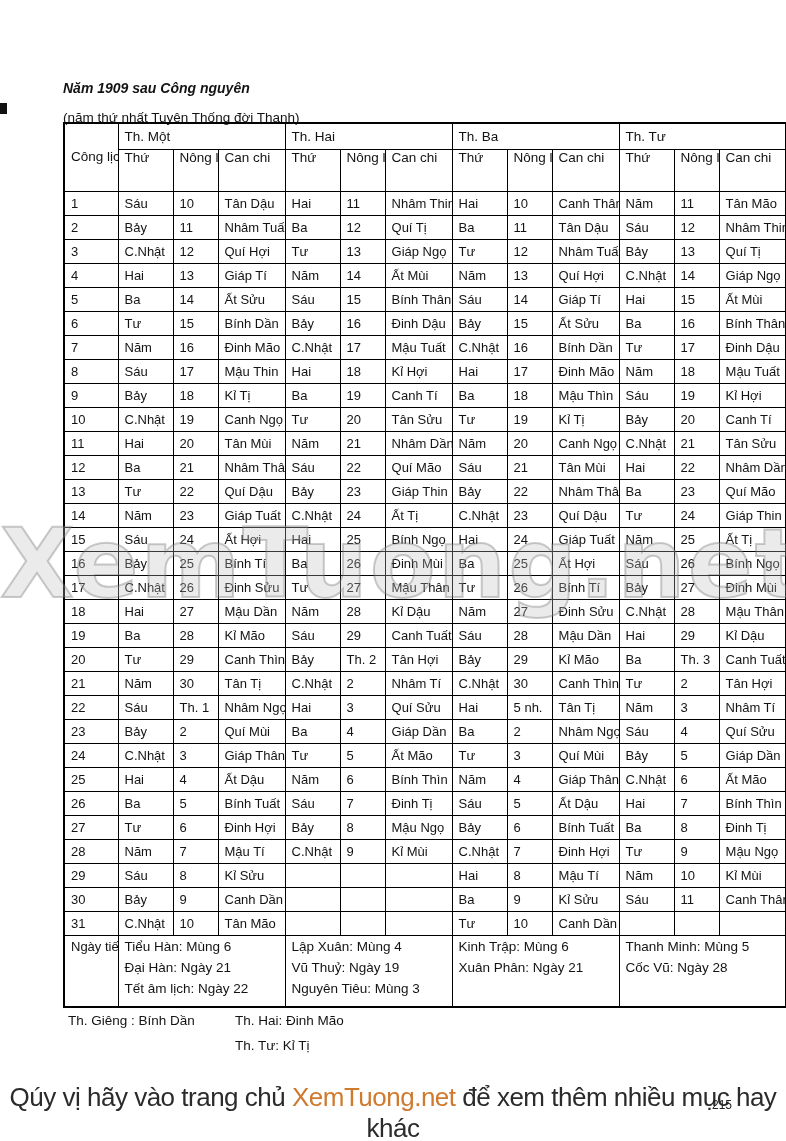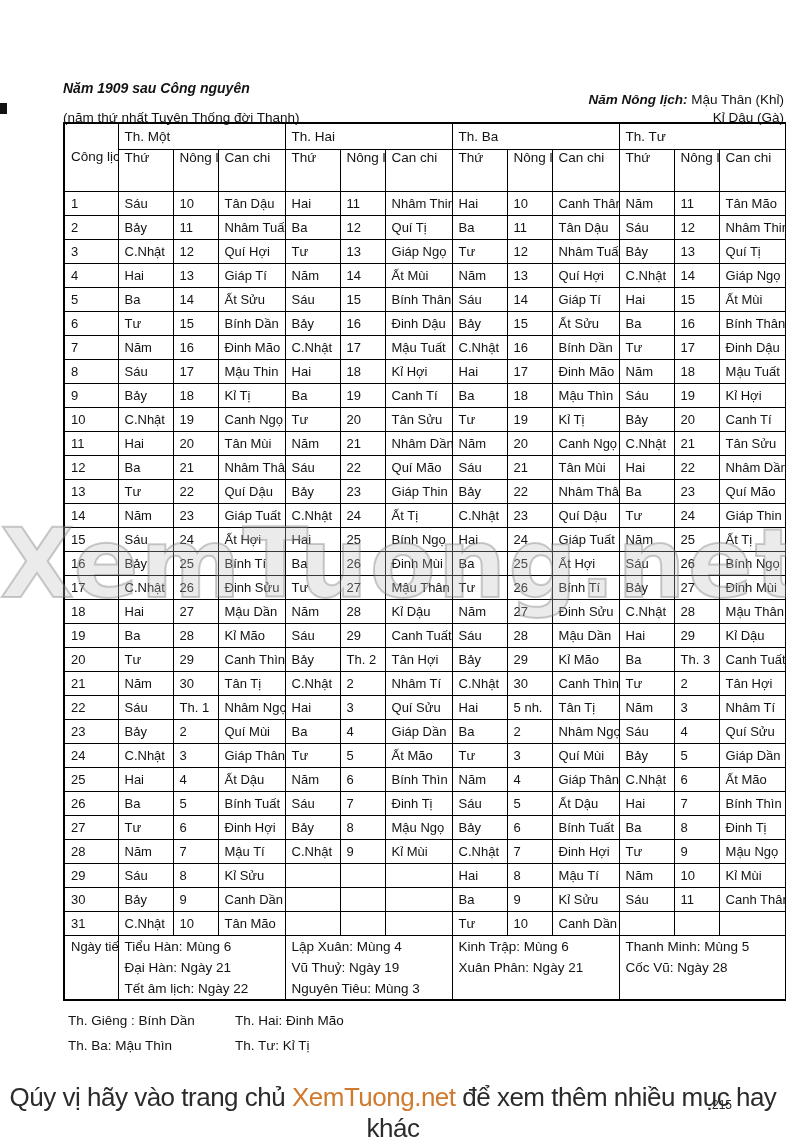--- a/index.html
+++ b/index.html
@@ -60,21 +60,21 @@
   table.cal tbody tr { height: 24px; }
   table.cal tbody td { vertical-align: middle; }
   .nong-td { padding-left: 5px; }
 
   .tietkhi-label {
     vertical-align: top; white-space: normal;
     line-height: 21px; padding-top: 3px; font-size: 13px;
   }
   .tietkhi-td {
     vertical-align: top; padding-top: 4px; padding-left: 8px;
-    height: 64px;
+    height: 72px;
   }
   .tietkhi-td div { line-height: 21px; font-size: 13.5px; white-space: nowrap; }
 
   
   .canchi-section {
     position: absolute; left: 68px; top: 1008px; right: 0;
     display: grid; grid-template-columns: 167px 216px auto;
     font-size: 13.5px;
   }
   .canchi-section .entry { line-height: 25px; white-space: nowrap; }
@@ -115,26 +115,20 @@
 
 <div class="page">
 
   <div class="edge-artifact"></div>
 
   <div class="header">
     <div class="header-grid">
       <div class="title-left">
         <div class="l1">Năm 1909 sau Công nguyên</div>
         <div class="l2">(năm thứ nhất Tuyên Thống đời Thanh)</div>
-      </div>
-      <div class="title-right">
-        <div class="l1">
-          <span class="lbl">Năm Nông lịch:</span><span> Mậu Thân (Khỉ)</span>
-        </div>
-        <div class="l2">Kỉ Dậu (Gà)</div>
       </div>
     </div>
   </div>
 
   <table class="cal">
     <colgroup id="cal-colgroup">
         <col class="c-day">
         <col class="c-thu">
         <col class="c-nong">
         <col class="c-canchi">
@@ -661,21 +655,20 @@
           </td>
         </tr>
     </tfoot>
   </table>
 
   <div class="watermark">XemTuong.net</div>
 
   <div class="canchi-section">
     <div id="canchi-col1">
         <div class="entry">Th. Giêng : Bính  Dần</div>
-        <div class="entry">Th. Ba: Mậu Thìn</div>
       </div>
     <div id="canchi-col2">
         <div class="entry">Th. Hai: Đinh Mão</div>
         <div class="entry">Th. Tư: Kỉ Tị</div>
       </div>
   </div>
 
   <div class="footer">
     <span>Qúy vị hãy vào trang chủ </span><span class="brand" id="footer-brand" style="color: rgb(207, 122, 46);">XemTuong.net</span><span> để xem thêm nhiều mục hay khác</span>
   </div>

